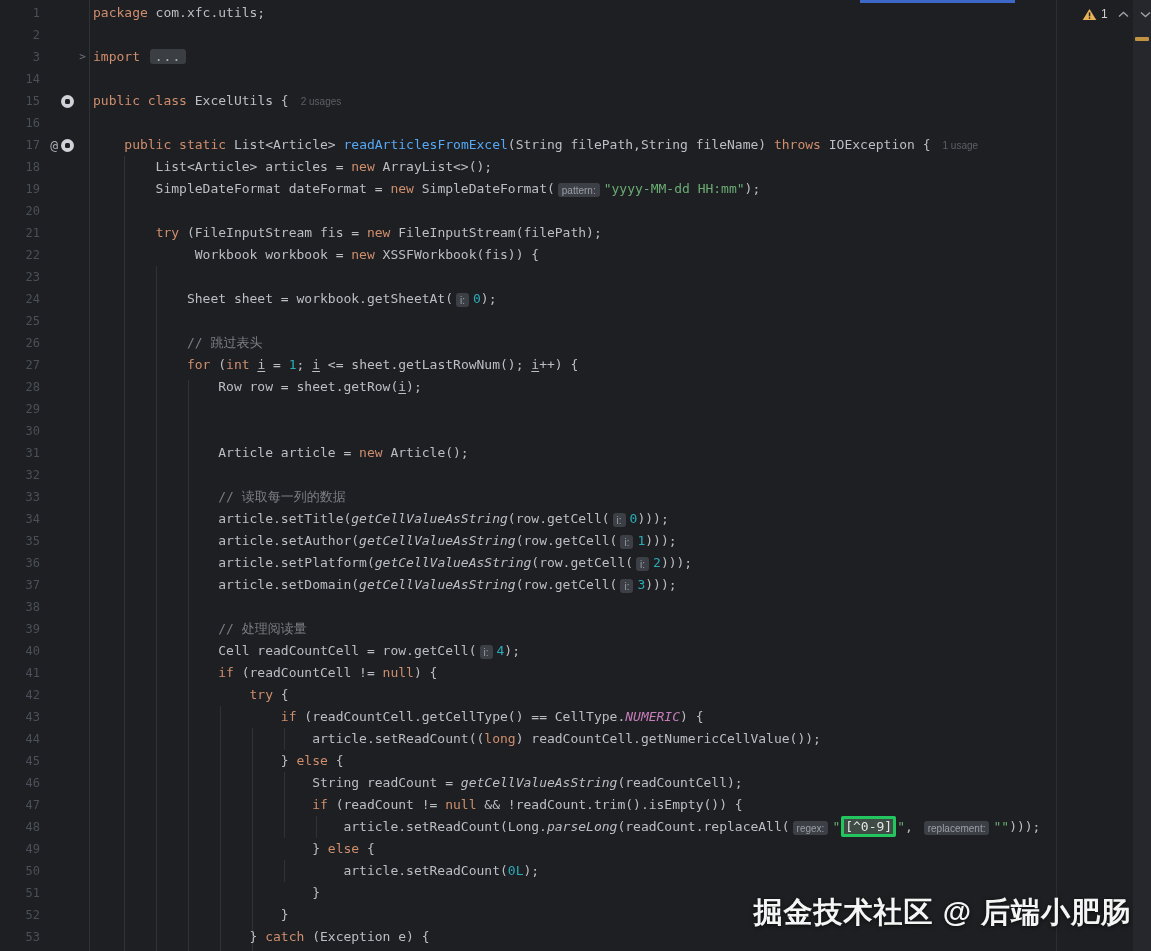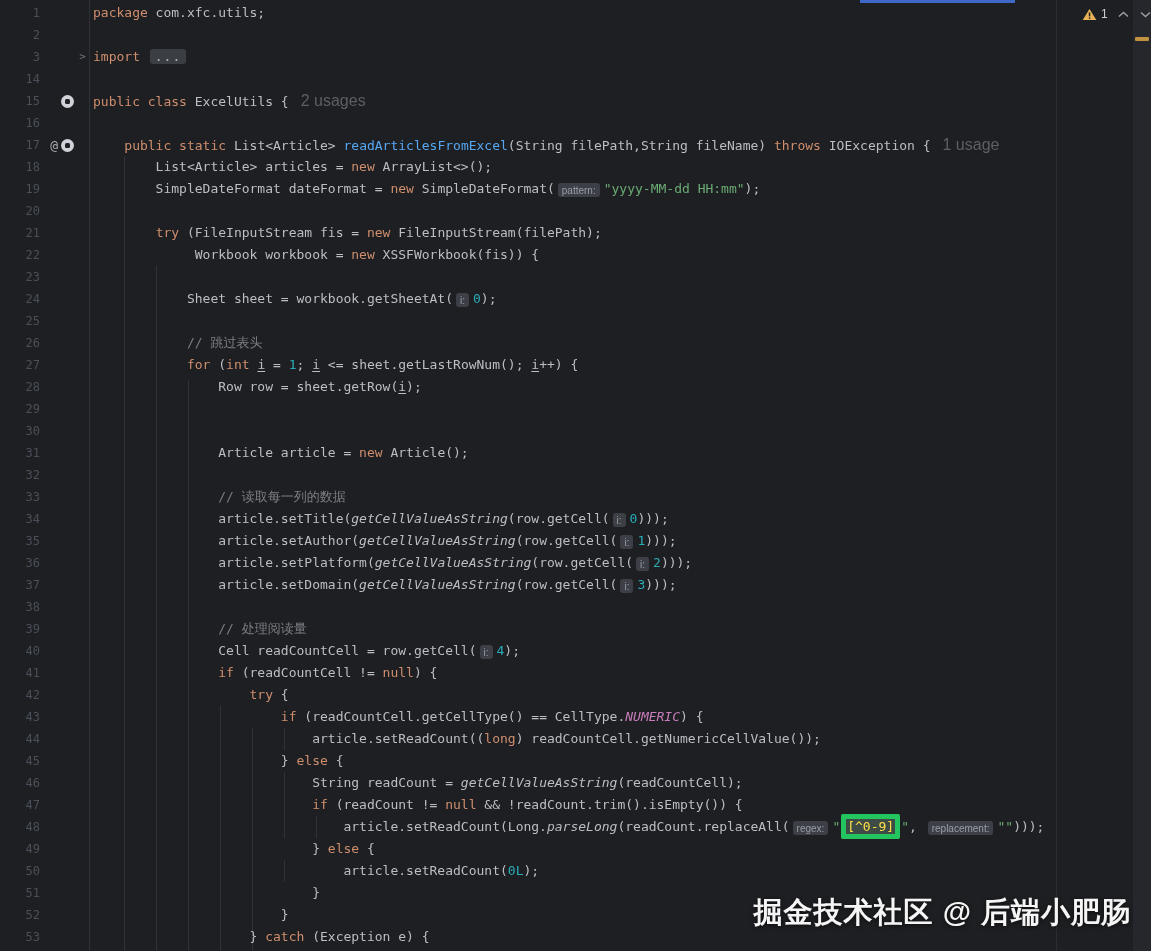--- a/index.html
+++ b/index.html
@@ -33,25 +33,25 @@
   .seg-chip {
     background:#3C3F45; color:#9A9EA6; border-radius:3px;
     font-size:10px; padding:1.5px 4px; margin:0 4px 0 3px;
     font-family:"Liberation Sans", sans-serif;
   }
   .seg-fold {
     background:#3B3E43; color:#B4B8BE; border-radius:3px;
     padding:0 5px; letter-spacing:1px; margin-left:2px;
   }
   .seg-hl {
-    background:#3F4B45; border:5px solid #22c55e; border-radius:2px;
-    color:#fde047; padding:0 1px; margin:0 1px;
+    background:#3F4B45; border:3px solid #22c55e; border-radius:2px;
+    color:#e5e5e5; padding:0 1px; margin:0 1px;
   }
   .seg-usage {
-    color:#5C5F66; font-size:16px; margin-left:12px;
+    color:#5C5F66; font-size:10px; margin-left:12px;
     font-family:"Liberation Sans", sans-serif;
   }
   .icon-at { color:#A7AAB0; font-size:13px; line-height:13px; }
   .icon-target {
     width:13px; height:13px; flex:none; border-radius:50%;
     background:#CFD2D8; position:relative;
   }
   .icon-target::after {
     content:""; position:absolute; left:4px; top:4px; width:5px; height:5px;
     background:#1E1F22; border-radius:1.5px;

